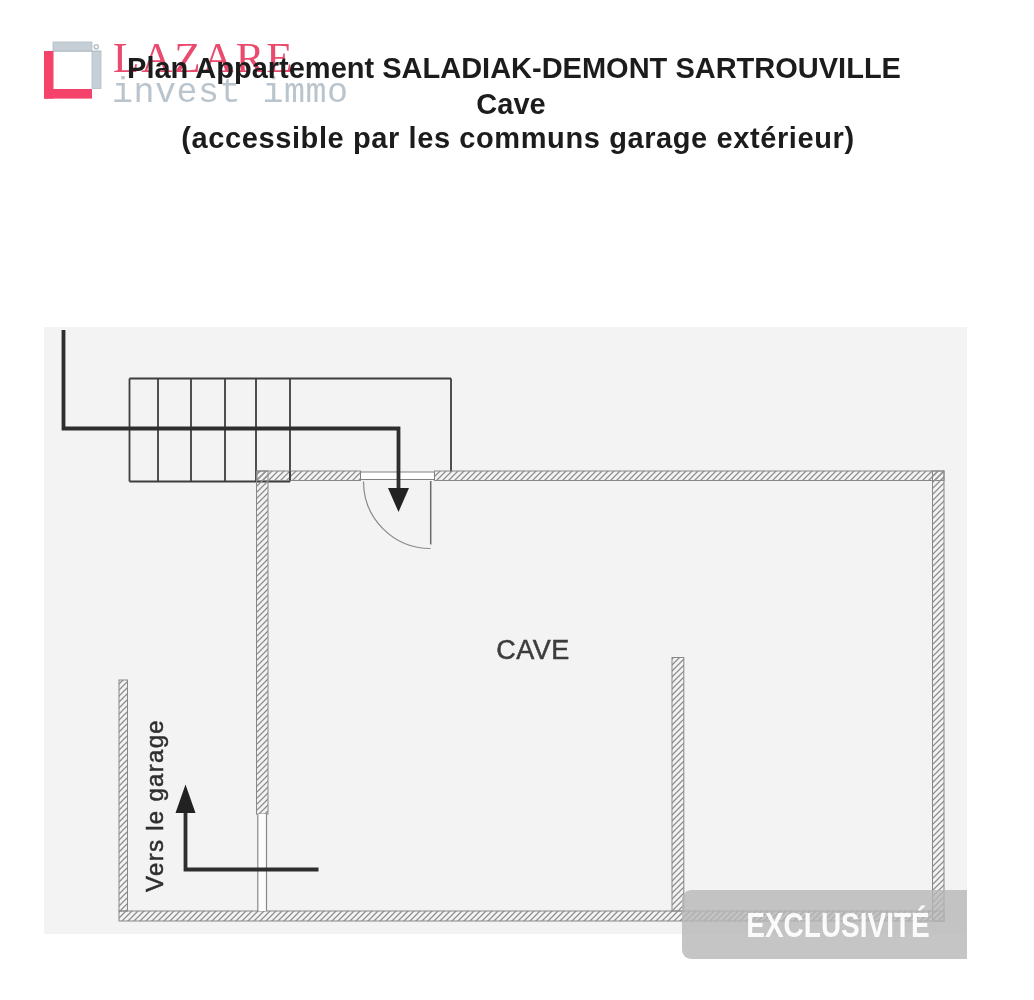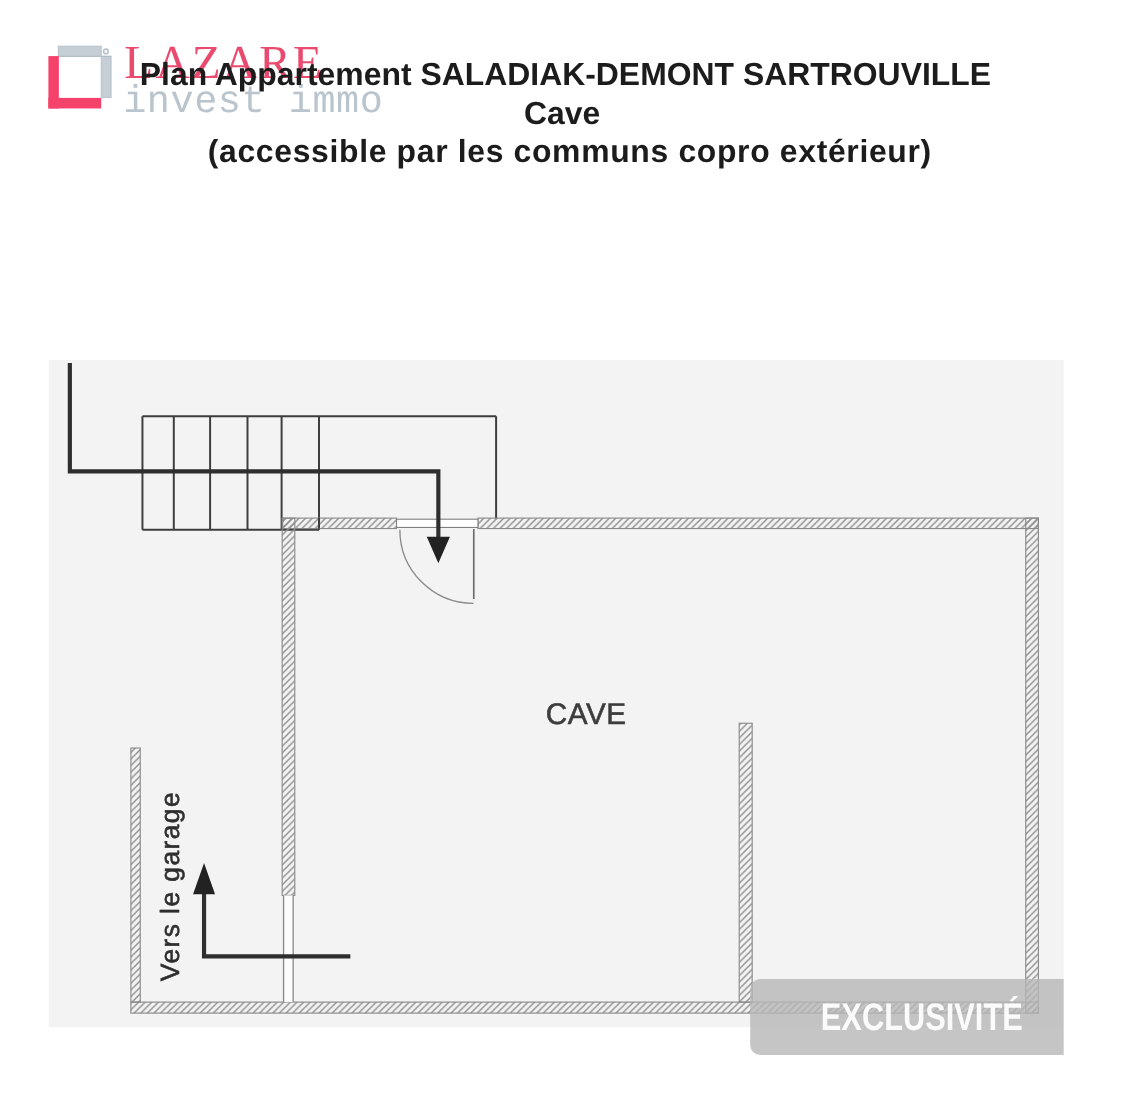--- a/index.html
+++ b/index.html
@@ -25,21 +25,21 @@
   </svg>
 
   <div class="abs" style="left:113px;top:36px;font-family:'Liberation Serif',serif;font-size:43px;line-height:1;color:#e94a6e;letter-spacing:2px;">LAZARE</div>
 
   <div class="abs" style="left:112px;top:76px;font-family:Liberation Mono, monospace;font-size:35px;line-height:1;color:#b9c4cd;letter-spacing:0.5px;">invest immo</div>
 
   <div class="ttl" style="top:54px;left:-3px;font-size:29px;">Plan Appartement SALADIAK-DEMONT SARTROUVILLE</div>
 
   <div class="ttl" style="top:90px;left:-6px;font-size:29px;">Cave</div>
 
-  <div class="ttl" style="top:124px;left:1px;font-size:29px;letter-spacing:0.6px;">(accessible par les communs copro extérieur)</div>
+  <div class="ttl" style="top:124px;left:1px;font-size:29px;letter-spacing:0.6px;">(accessible par les communs garage extérieur)</div>
 
   <svg class="abs" style="left:44px;top:327px;" width="927" height="607" viewBox="0 0 927 607">
     <defs>
       <pattern id="hatch" width="6" height="6" patternUnits="userSpaceOnUse">
         <path d="M-1,7 L7,-1 M-1,1 L1,-1 M5,7 L7,5" stroke="#8f8f8f" stroke-width="1.3" fill="none"></path>
       </pattern>
     </defs>
 
     <rect x="0" y="0" width="927" height="607" fill="#f3f3f4"></rect>
 

